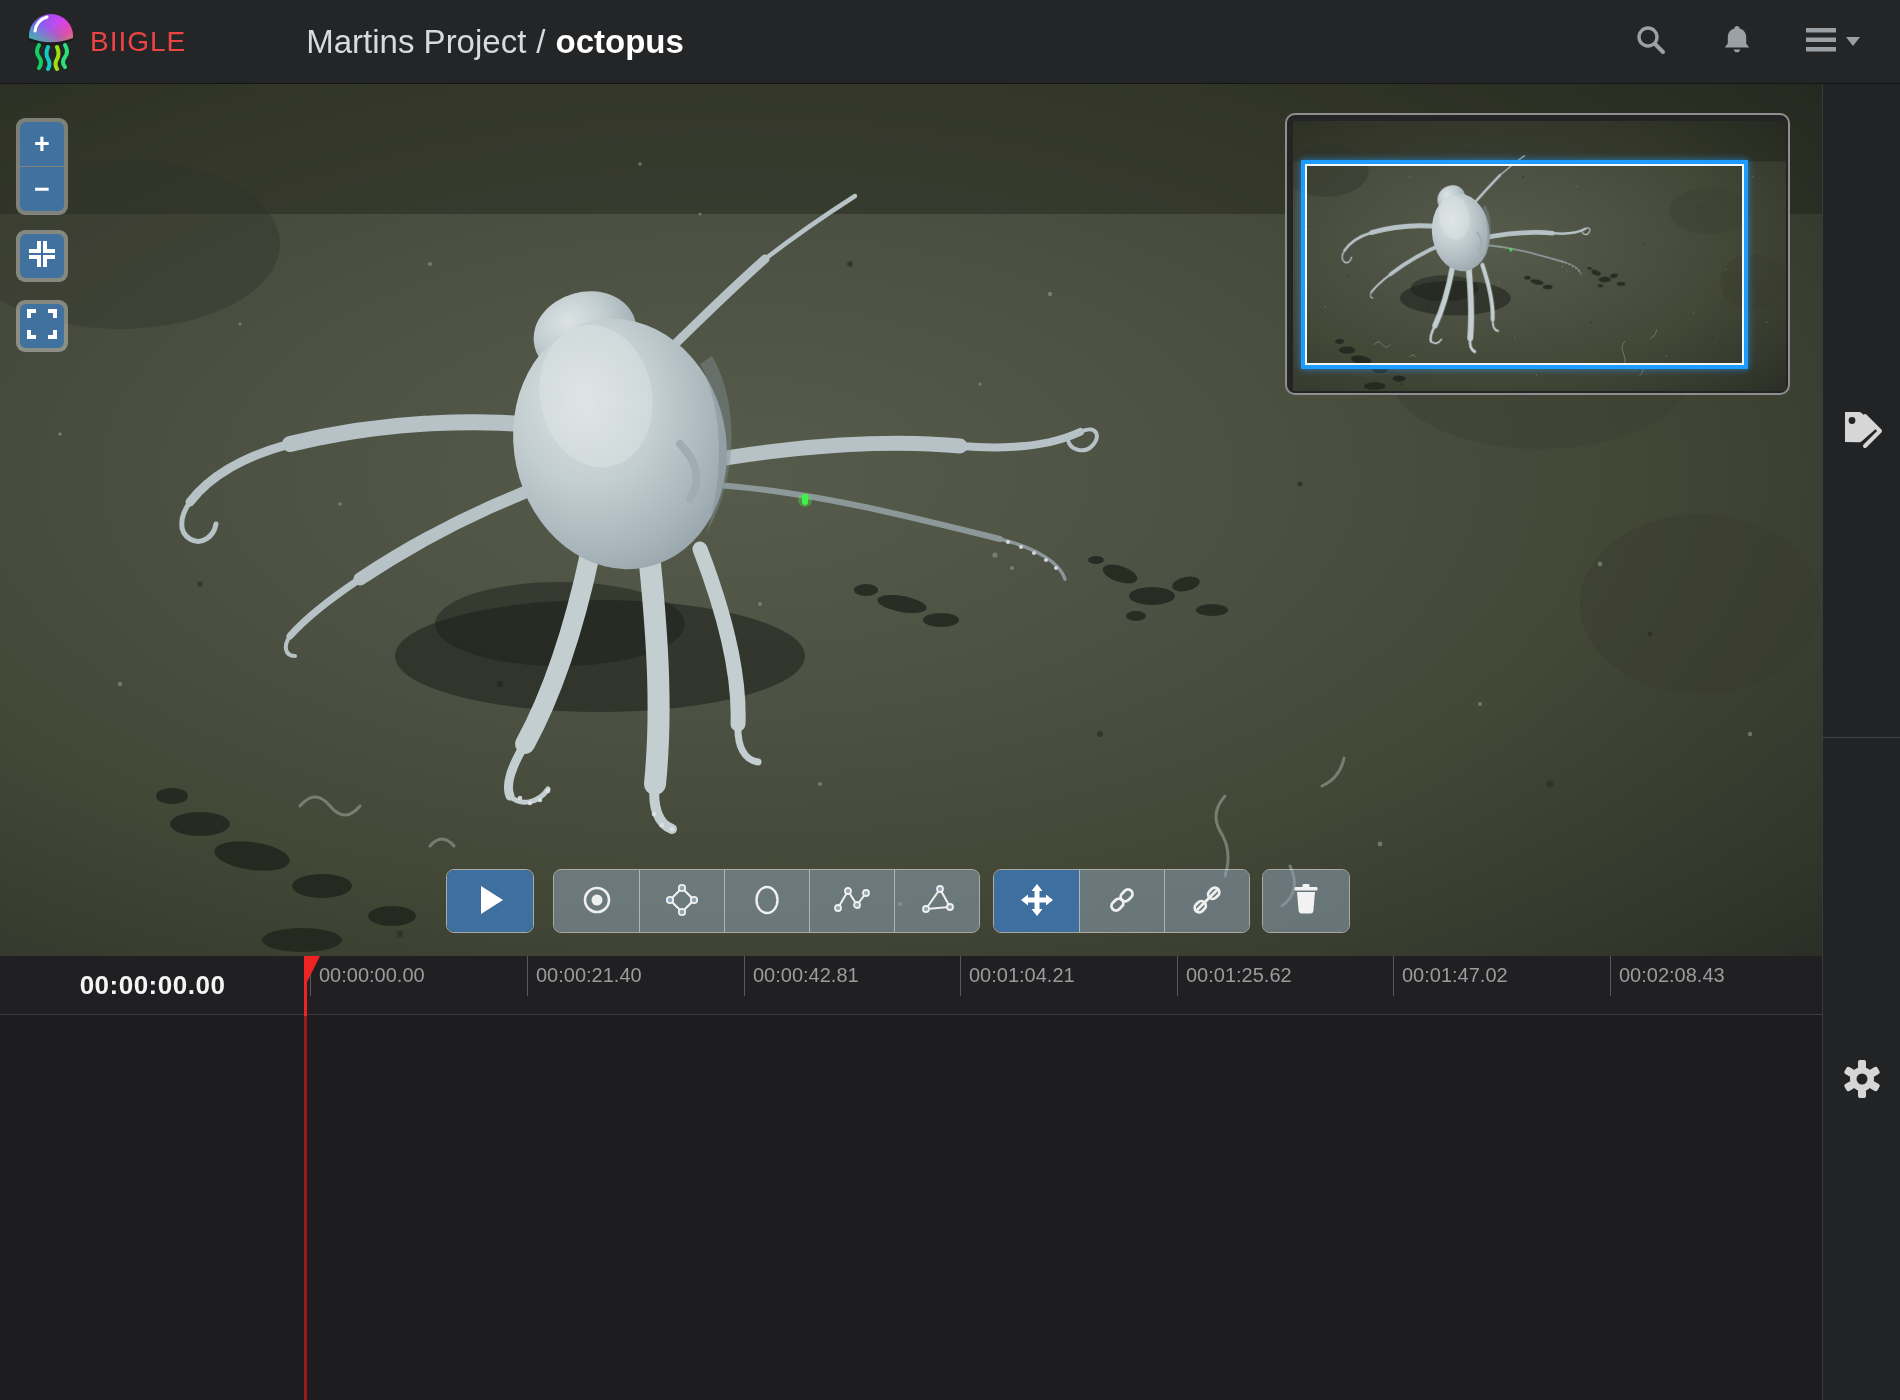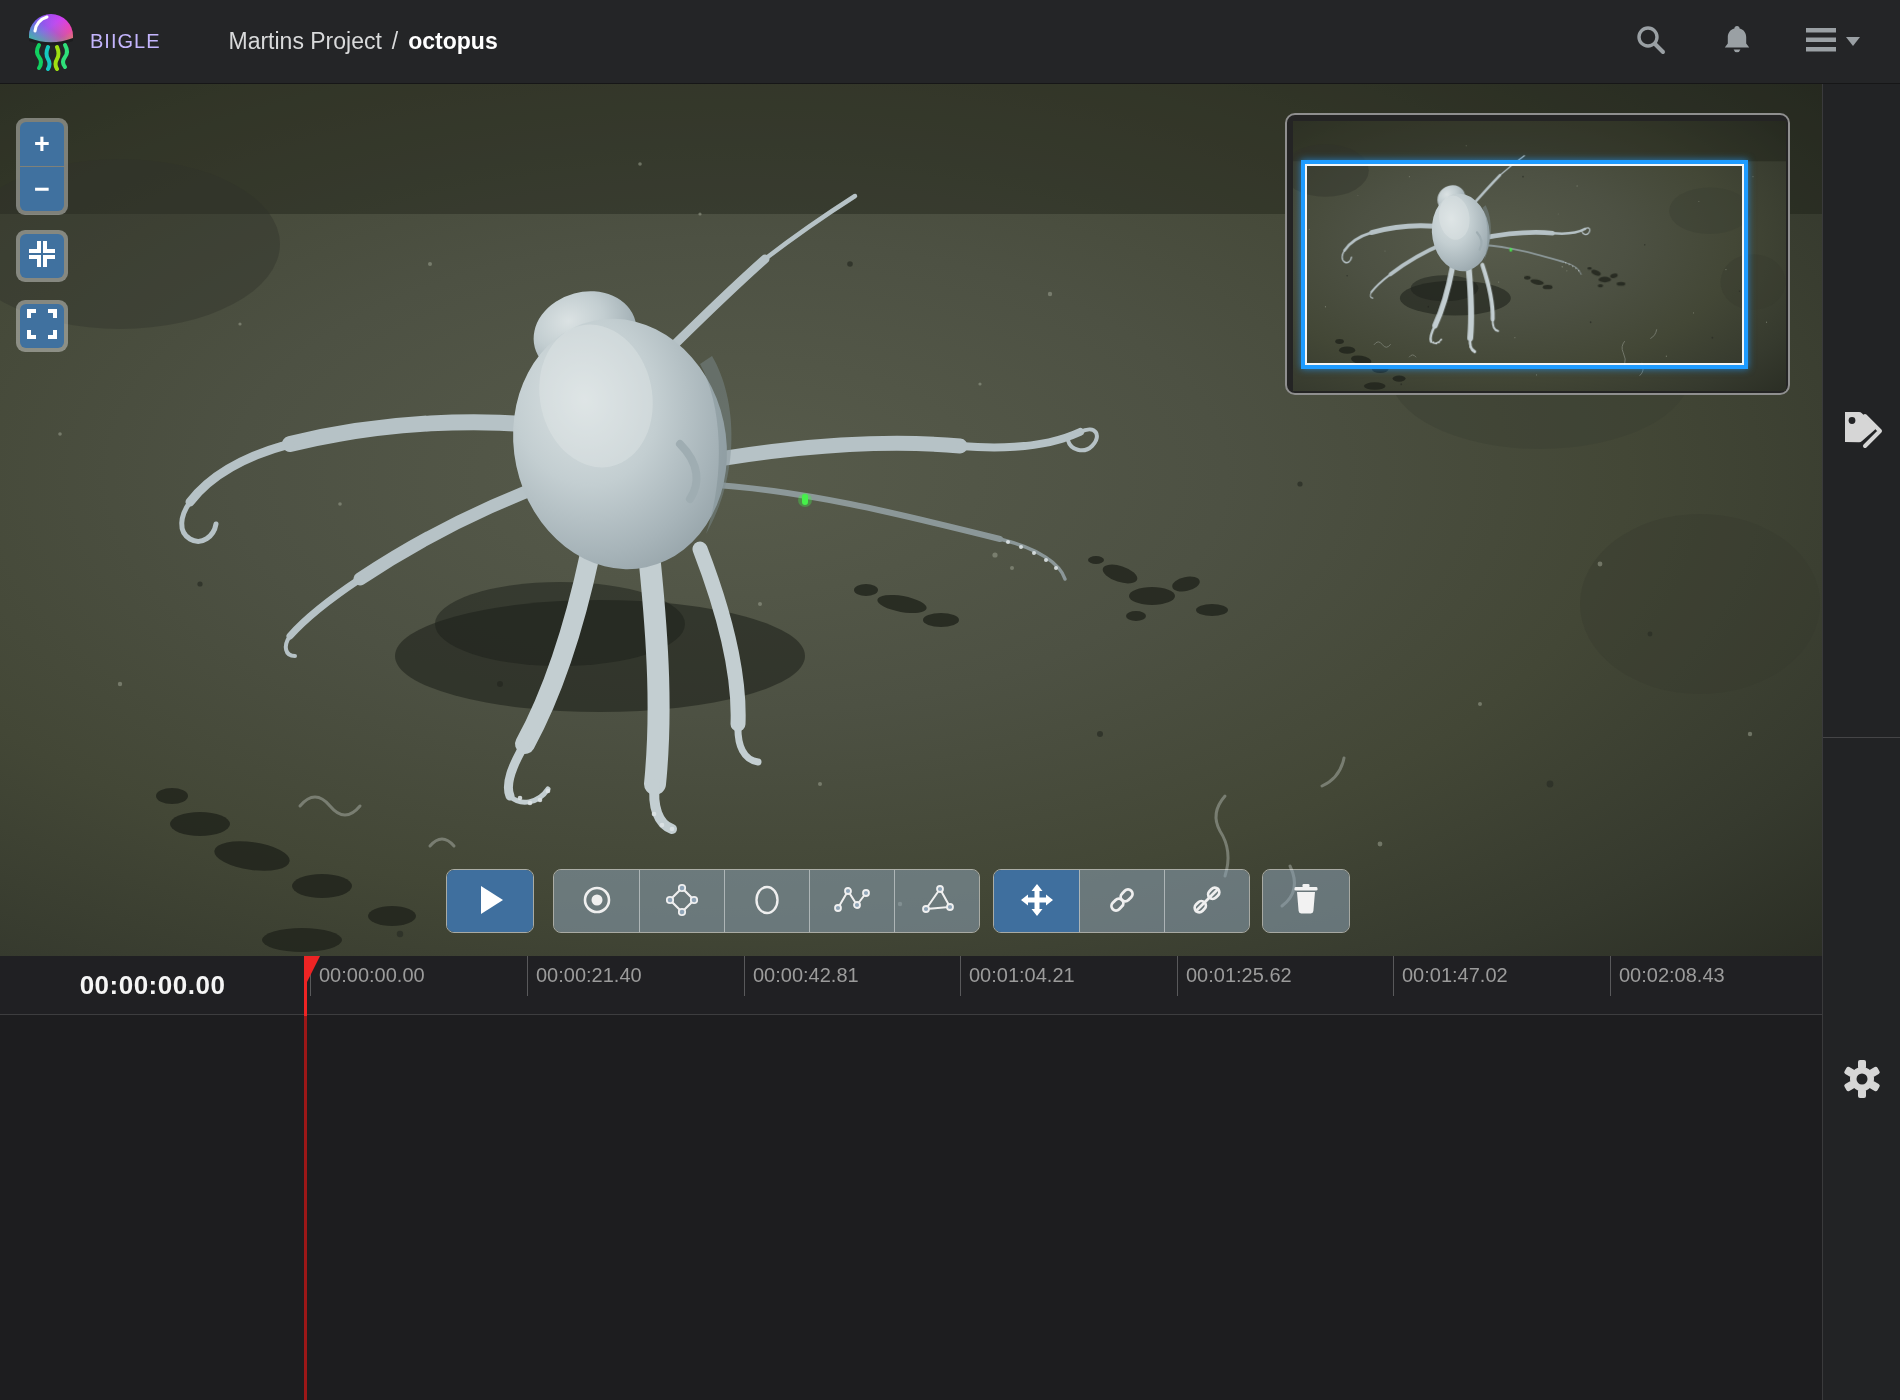--- a/index.html
+++ b/index.html
@@ -4,22 +4,22 @@
 <style>
   * { margin:0; padding:0; box-sizing:border-box; }
   html,body { background:#101010; }
   body { width:1900px; height:1400px; font-family:"Liberation Sans", sans-serif; overflow:hidden; }
   #app { position:relative; width:1900px; height:1400px; background:#1c1c1e; overflow:hidden; }
 
   
   .navbar { position:absolute; left:0; top:0; width:1900px; height:84px; background:#242527;
             border-bottom:1px solid #161617; display:flex; align-items:center; }
   .brand-wrap { display:flex; align-items:center; gap:14px; padding-left:26px; }
-  .brand-text { font-size:20px; color:#c4b5fd; letter-spacing:1px; }
-  .breadcrumb { margin-left:68px; font-size:23px; color:#d9dadb; font-weight:300; }
+  .brand-text { font-size:28px; color:#ef4444; letter-spacing:1px; }
+  .breadcrumb { margin-left:120px; font-size:33px; color:#d9dadb; font-weight:300; }
   .breadcrumb b { color:#ffffff; font-weight:700; }
   .breadcrumb .sep { margin:0 10px; color:#d9dadb; }
   .nav-right { margin-left:auto; display:flex; align-items:center; gap:52px; padding-right:40px; }
   .nav-btn { background:none; border:none; cursor:pointer; display:flex; align-items:center; gap:10px; }
 
   
   .video-area { position:absolute; left:0; top:84px; width:1822px; height:872px; background:#3a3d33; overflow:hidden; }
   .scene-svg { position:absolute; inset:0; width:100%; height:100%; }
 
   

